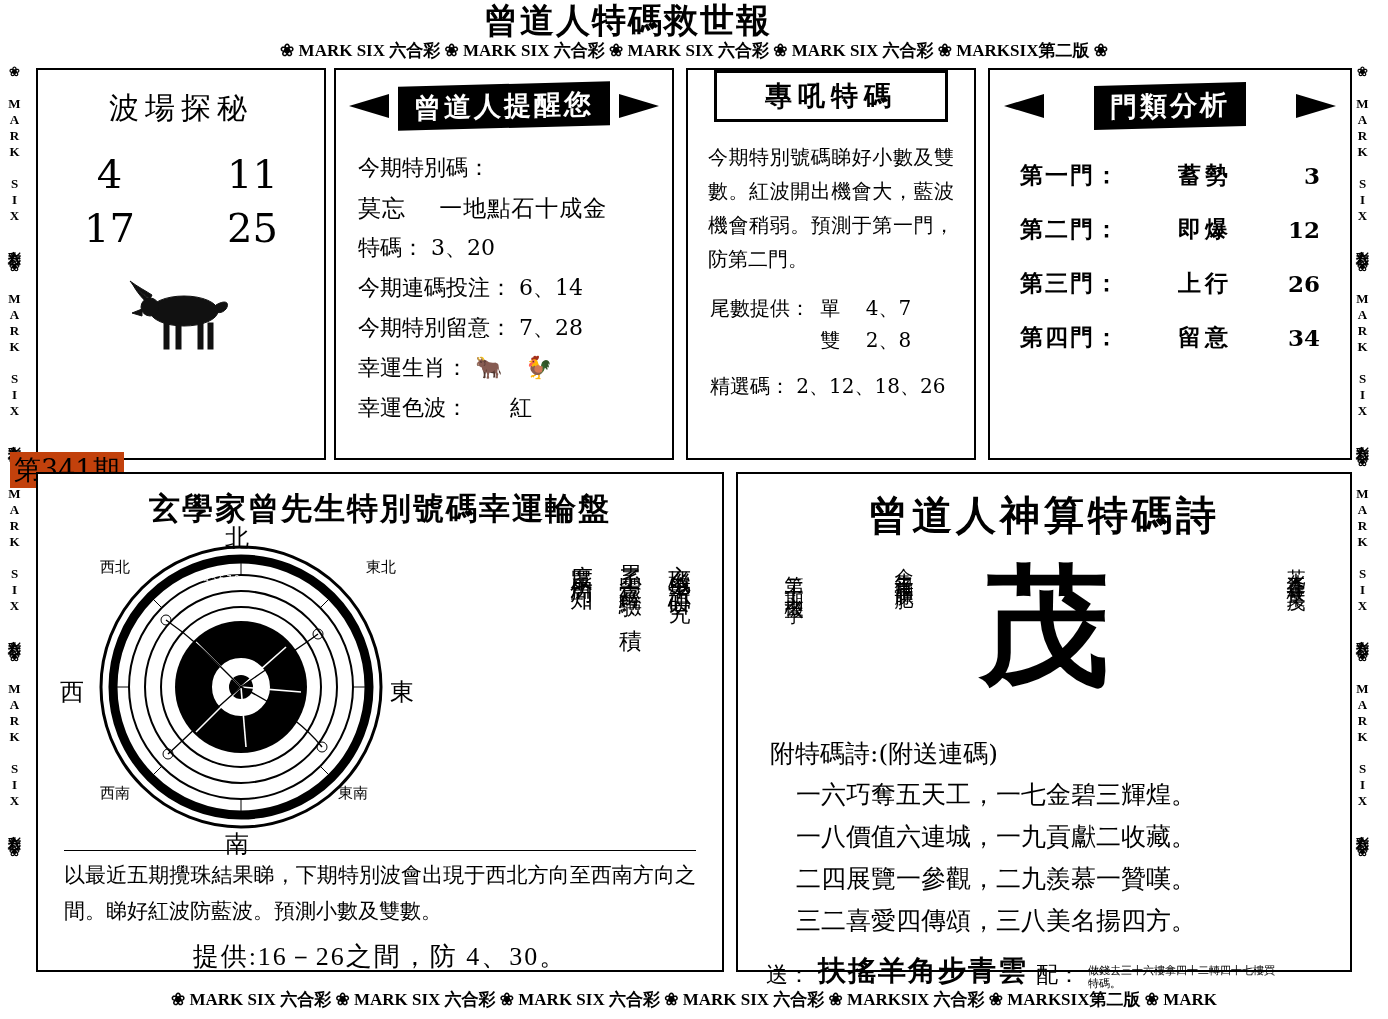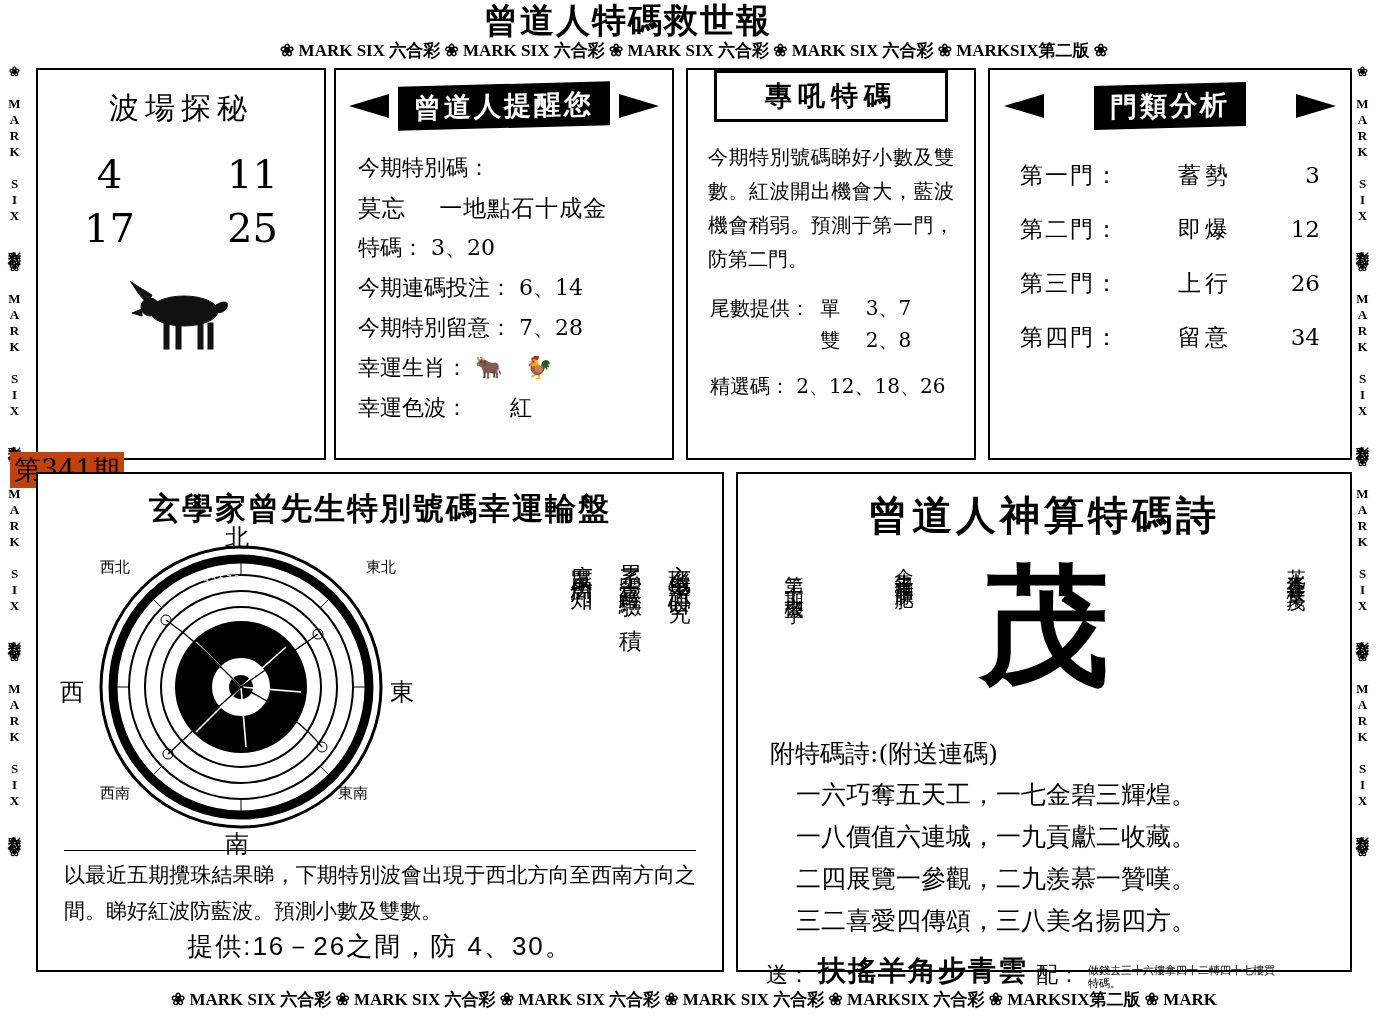--- a/index.html
+++ b/index.html
@@ -192,20 +192,21 @@
     line-height: 32px;
   }
   .tail .lbl { display: inline-block; width: 104px; }
   .tail .ind { display: inline-block; width: 104px; }
 
   
   .gates {
     margin: 20px 7px 0 30px;
     font-family: "DejaVu Serif", serif;
     font-size: 23px;
+    font-weight: bold;
   }
   .gates .grow {
     display: flex;
     align-items: center;
     height: 54px;
   }
   .gates .g-name { width: 130px; letter-spacing: 2px; }
   .gates .g-word { width: 110px; text-align: center; letter-spacing: 4px; }
   .gates .g-num  { width: 60px; text-align: right; }
 
@@ -252,23 +253,24 @@
     margin: 4px 26px 0 26px;
     font-family: "DejaVu Serif", serif;
     font-size: 21px;
     line-height: 36px;
     text-align: justify;
     border-top: 1px solid #000;
     padding-top: 6px;
   }
   .wheel-foot {
     text-align: center;
-    font-family: Liberation Sans, sans-serif;
+    font-family: Liberation Serif, serif;
     font-size: 26px;
     letter-spacing: 2px;
+    margin-top: 10px;
   }
 
   
   .poem-title {
     text-align: center;
     font-family: Liberation Sans, sans-serif;
     font-weight: bold;
     font-size: 40px;
     letter-spacing: 4px;
     margin-top: 14px;
@@ -414,21 +416,21 @@
     </div>
 
     <div class="box" id="box-special">
       <div class="boxed-title">專吼特碼</div>
       <div class="para">今期特別號碼睇好小數及雙數。紅波開出機會大，藍波機會稍弱。預測于第一門，防第二門。</div>
       <div class="tail">
         <div>
           <span class="lbl">尾數提供：</span>
           <span>單</span>
           &nbsp;&nbsp;
-          <span>3、7</span>
+          <span>4、7</span>
         </div>
         <div>
           <span class="ind"></span>
           <span>雙</span>
           &nbsp;&nbsp;
           <span>2、8</span>
         </div>
         <div style="margin-top:14px">
           <span>精選碼：</span>
           <span>2、12、18、26</span>

